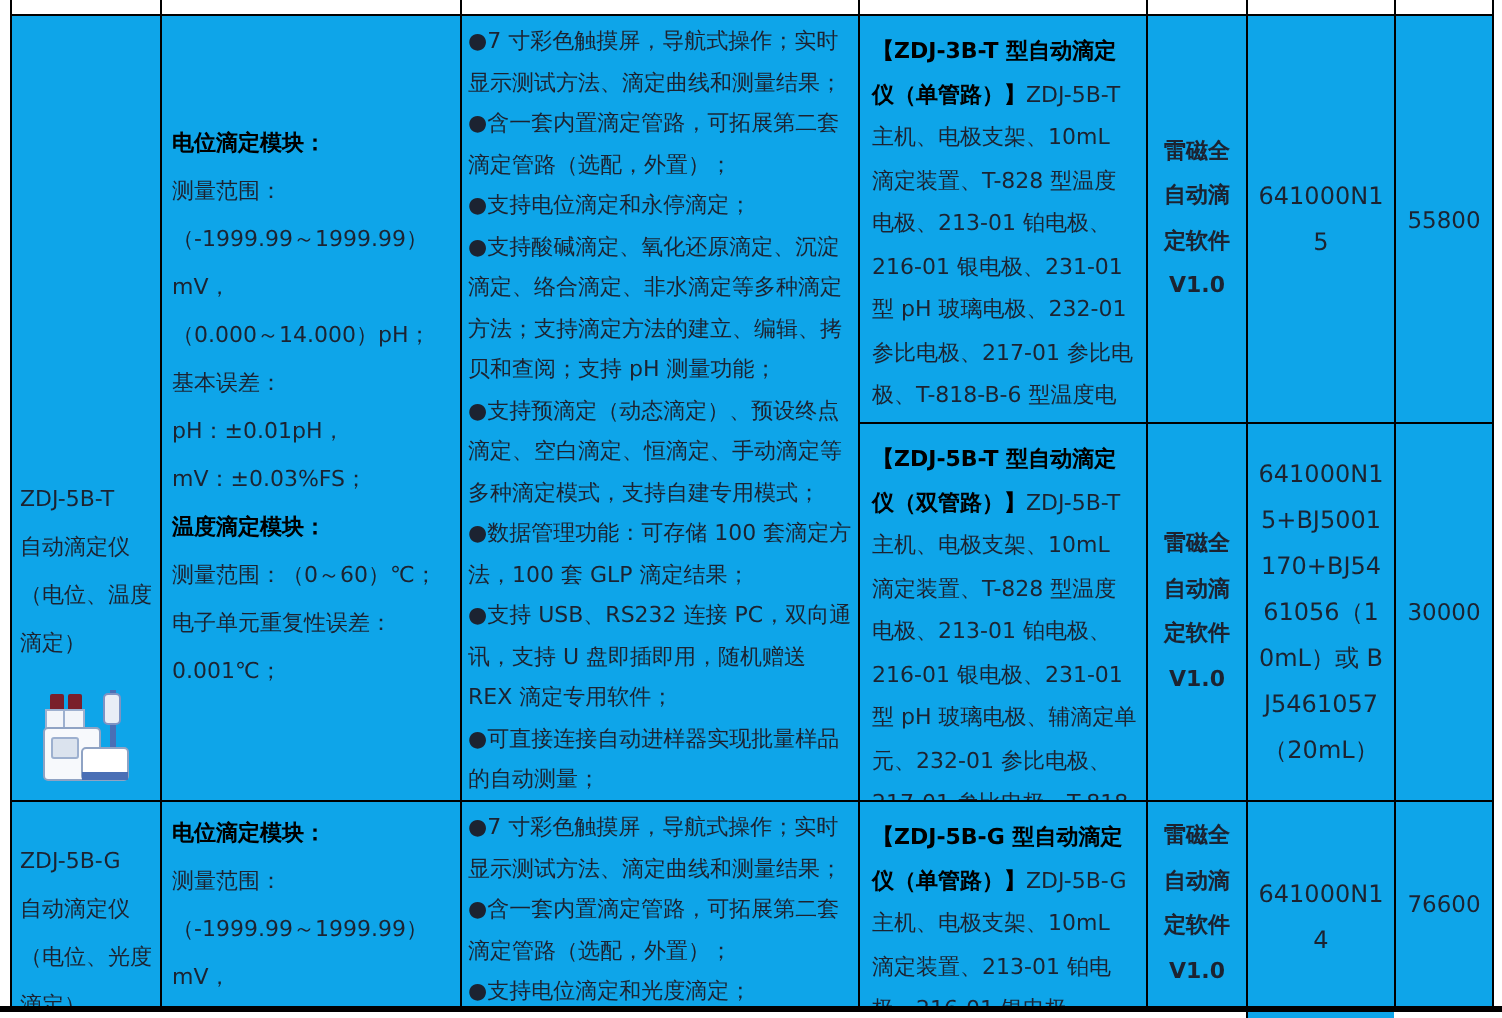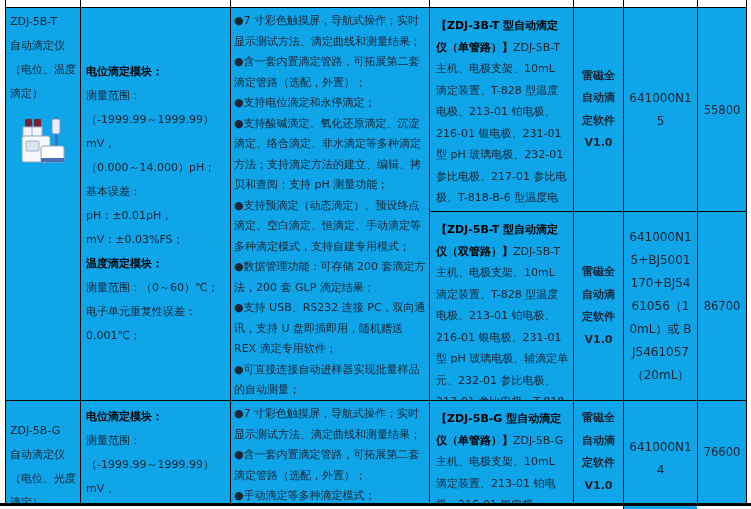--- a/index.html
+++ b/index.html
@@ -6,21 +6,21 @@
   .page{position:relative;width:751px;height:509px;background:#ffffff;overflow:hidden;
         font-family:"DejaVu Sans",sans-serif;color:#1c2331;}
   .cell{position:absolute;box-sizing:border-box;border-left:1px solid #000;border-top:1px solid #000;
         background:#0ea5e9;overflow:hidden;}
   .br{border-right:1px solid #000;}
   .vseg{position:absolute;width:1px;background:#000;}
   .bottom-bar{position:absolute;left:0;width:751px;height:3px;background:#000;}
   .b{font-weight:700;color:#000;}
   .pre{white-space:pre-line;}
   
-  .c-product{display:flex;flex-direction:column;align-items:center;justify-content:flex-start;
+  .c-product{display:flex;flex-direction:column;align-items:center;justify-content:flex-end;
              font-size:11px;line-height:24px;text-align:left;padding:2px;}
   .c-product.top{justify-content:flex-start;padding-top:18px;}
   .c-module{font-size:11px;line-height:24px;padding:4px 2px 4px 5px;display:flex;flex-direction:column;justify-content:center;}
   .c-module.top{justify-content:flex-start;padding-top:4px;}
   .c-feat{font-size:11px;line-height:20.5px;padding:3px 2px 3px 3px;}
   .c-cfg{font-size:11px;line-height:21.5px;padding:7px 4px 4px 6px;}
   .c-soft{display:flex;align-items:center;justify-content:flex-start;text-align:center;
           font-size:11px;line-height:22.5px;padding:0 5px;overflow-wrap:break-word;font-weight:bold;}
   .c-part{display:flex;align-items:center;justify-content:flex-start;text-align:center;
           font-size:12px;line-height:23px;padding:0 4px;}
@@ -74,21 +74,21 @@
 电子单元重复性误差：
 0.001℃；</div>
   </div>
 
   <div class="cell c-feat" style="left:230px;top:7px;width:199px;height:393px">
     <div>●7 寸彩色触摸屏，导航式操作；实时显示测试方法、滴定曲线和测量结果；</div>
     <div>●含一套内置滴定管路，可拓展第二套滴定管路（选配，外置）；</div>
     <div>●支持电位滴定和永停滴定；</div>
     <div>●支持酸碱滴定、氧化还原滴定、沉淀滴定、络合滴定、非水滴定等多种滴定方法；支持滴定方法的建立、编辑、拷贝和查阅；支持 pH 测量功能；</div>
     <div>●支持预滴定（动态滴定）、预设终点滴定、空白滴定、恒滴定、手动滴定等多种滴定模式，支持自建专用模式；</div>
-    <div>●数据管理功能：可存储 200 套滴定方法，200 套 GLP 滴定结果；</div>
+    <div>●数据管理功能：可存储 100 套滴定方法，100 套 GLP 滴定结果；</div>
     <div>●支持 USB、RS232 连接 PC，双向通讯，支持 U 盘即插即用，随机赠送 REX 滴定专用软件；</div>
     <div>●可直接连接自动进样器实现批量样品的自动测量；</div>
   </div>
 
   <div class="cell c-cfg" style="left:429px;top:7px;width:144px;height:204px">
     <span class="b">【ZDJ-3B-T 型自动滴定仪（单管路）】</span><span>ZDJ-5B-T 主机、电极支架、10mL 滴定装置、T-828 型温度电极、213-01 铂电极、216-01 银电极、231-01 型 pH 玻璃电极、232-01 参比电极、217-01 参比电极、T-818-B-6 型温度电极</span>
   </div>
   <div class="cell c-soft" style="left:573px;top:7px;width:50px;height:204px">
     <div>雷磁全自动滴定软件 V1.0</div>
   </div>
@@ -102,42 +102,42 @@
   <div class="cell c-cfg" style="left:429px;top:211px;width:144px;height:189px">
     <span class="b">【ZDJ-5B-T 型自动滴定仪（双管路）】</span><span>ZDJ-5B-T 主机、电极支架、10mL 滴定装置、T-828 型温度电极、213-01 铂电极、216-01 银电极、231-01 型 pH 玻璃电极、辅滴定单元、232-01 参比电极、217-01 参比电极、T-818-B-6 型温度电极</span>
   </div>
   <div class="cell c-soft" style="left:573px;top:211px;width:50px;height:189px">
     <div>雷磁全自动滴定软件 V1.0</div>
   </div>
   <div class="cell c-part" style="left:623px;top:211px;width:74px;height:189px">
     <div class="inner">641000N15+BJ5001170+BJ5461056（10mL）或 BJ5461057（20mL）</div>
   </div>
   <div class="cell c-price br" style="left:697px;top:211px;width:50px;height:189px">
-    <div>86700</div>
+    <div>30000</div>
   </div>
 
   <div class="cell c-product top" style="left:5px;top:400px;width:75px;height:103px">
     <div class="pre">ZDJ-5B-G
 自动滴定仪
 （电位、光度
 滴定）</div>
   </div>
 
   <div class="cell c-module top" style="left:80px;top:400px;width:150px;height:103px">
     <div class="b">电位滴定模块：</div>
     <div class="pre">测量范围：
 （-1999.99～1999.99）mV，
 （0.000～14.000）pH；
 基本误差：</div>
   </div>
 
   <div class="cell c-feat" style="left:230px;top:400px;width:199px;height:103px">
     <div>●7 寸彩色触摸屏，导航式操作；实时显示测试方法、滴定曲线和测量结果；</div>
     <div>●含一套内置滴定管路，可拓展第二套滴定管路（选配，外置）；</div>
-    <div>●手动滴定等多种滴定模式；</div>
+    <div>●支持电位滴定和光度滴定；</div>
   </div>
 
   <div class="cell c-cfg" style="left:429px;top:400px;width:144px;height:103px">
     <span class="b">【ZDJ-5B-G 型自动滴定仪（单管路）】</span><span>ZDJ-5B-G 主机、电极支架、10mL 滴定装置、213-01 铂电极、216-01 银电极、217-01 参比电极、</span>
   </div>
   <div class="cell c-soft" style="left:573px;top:400px;width:50px;height:103px">
     <div>雷磁全自动滴定软件 V1.0</div>
   </div>
   <div class="cell c-part" style="left:623px;top:400px;width:74px;height:116px">
     <div class="inner">641000N14</div>

